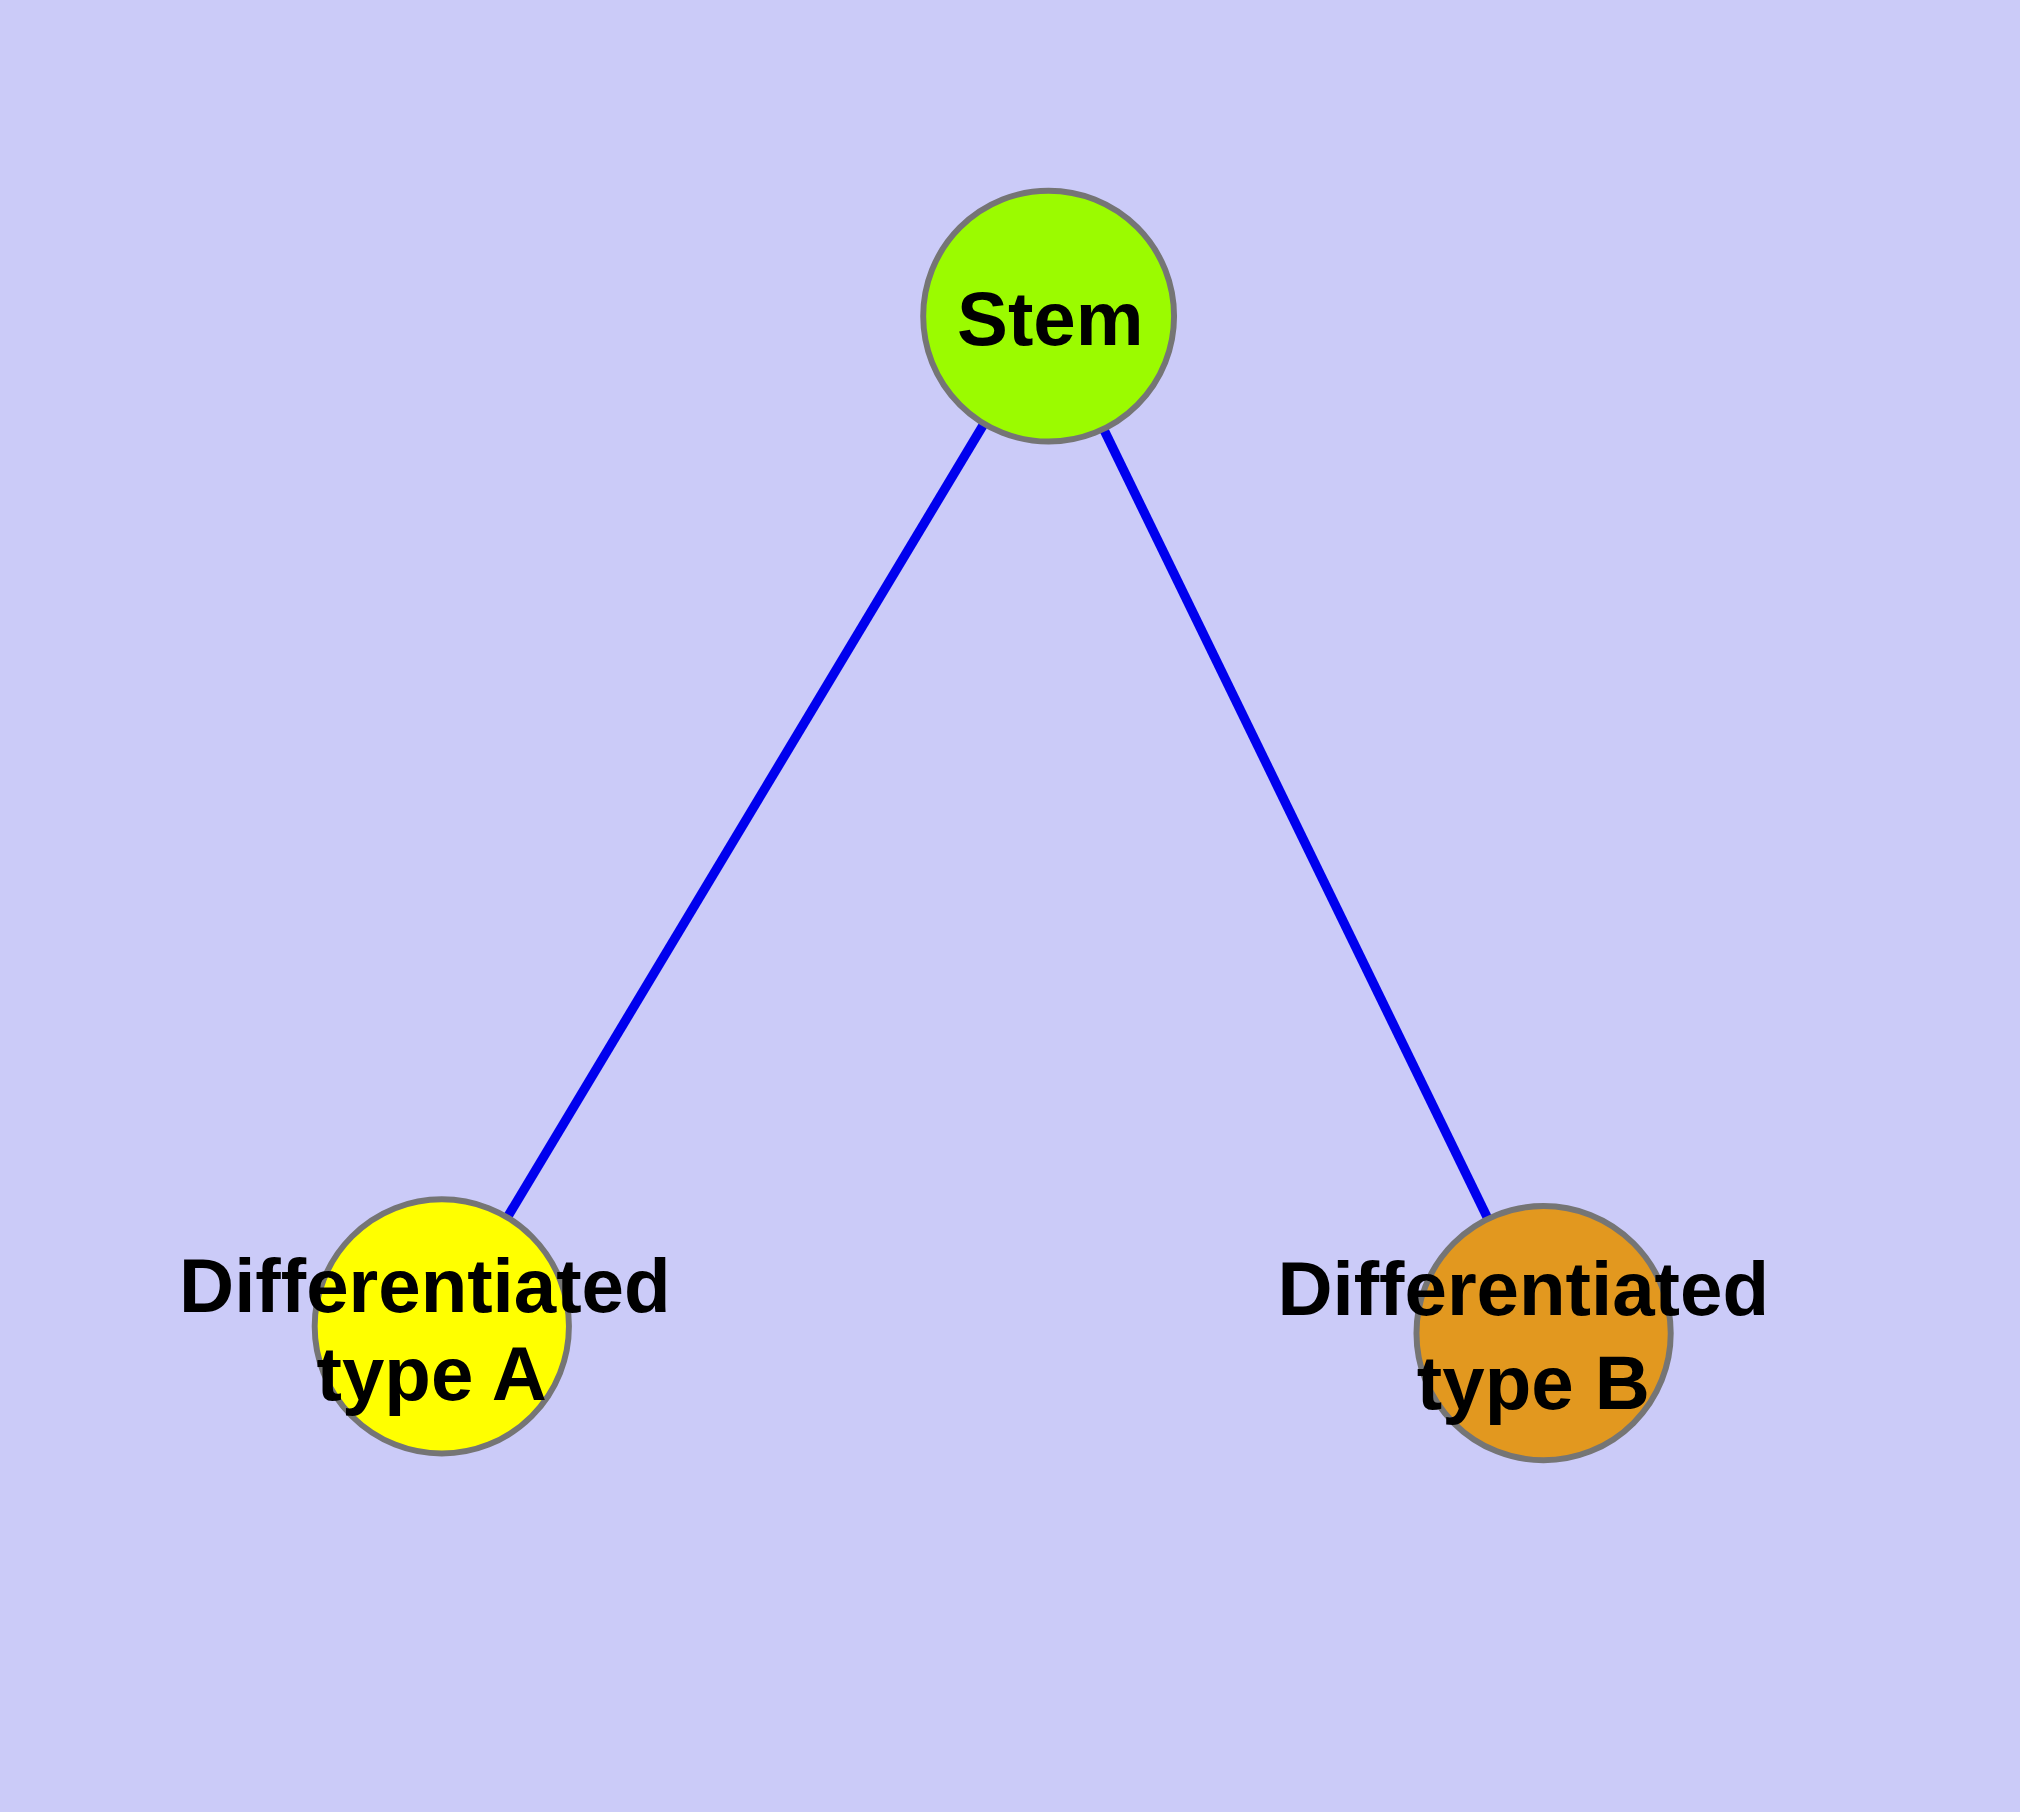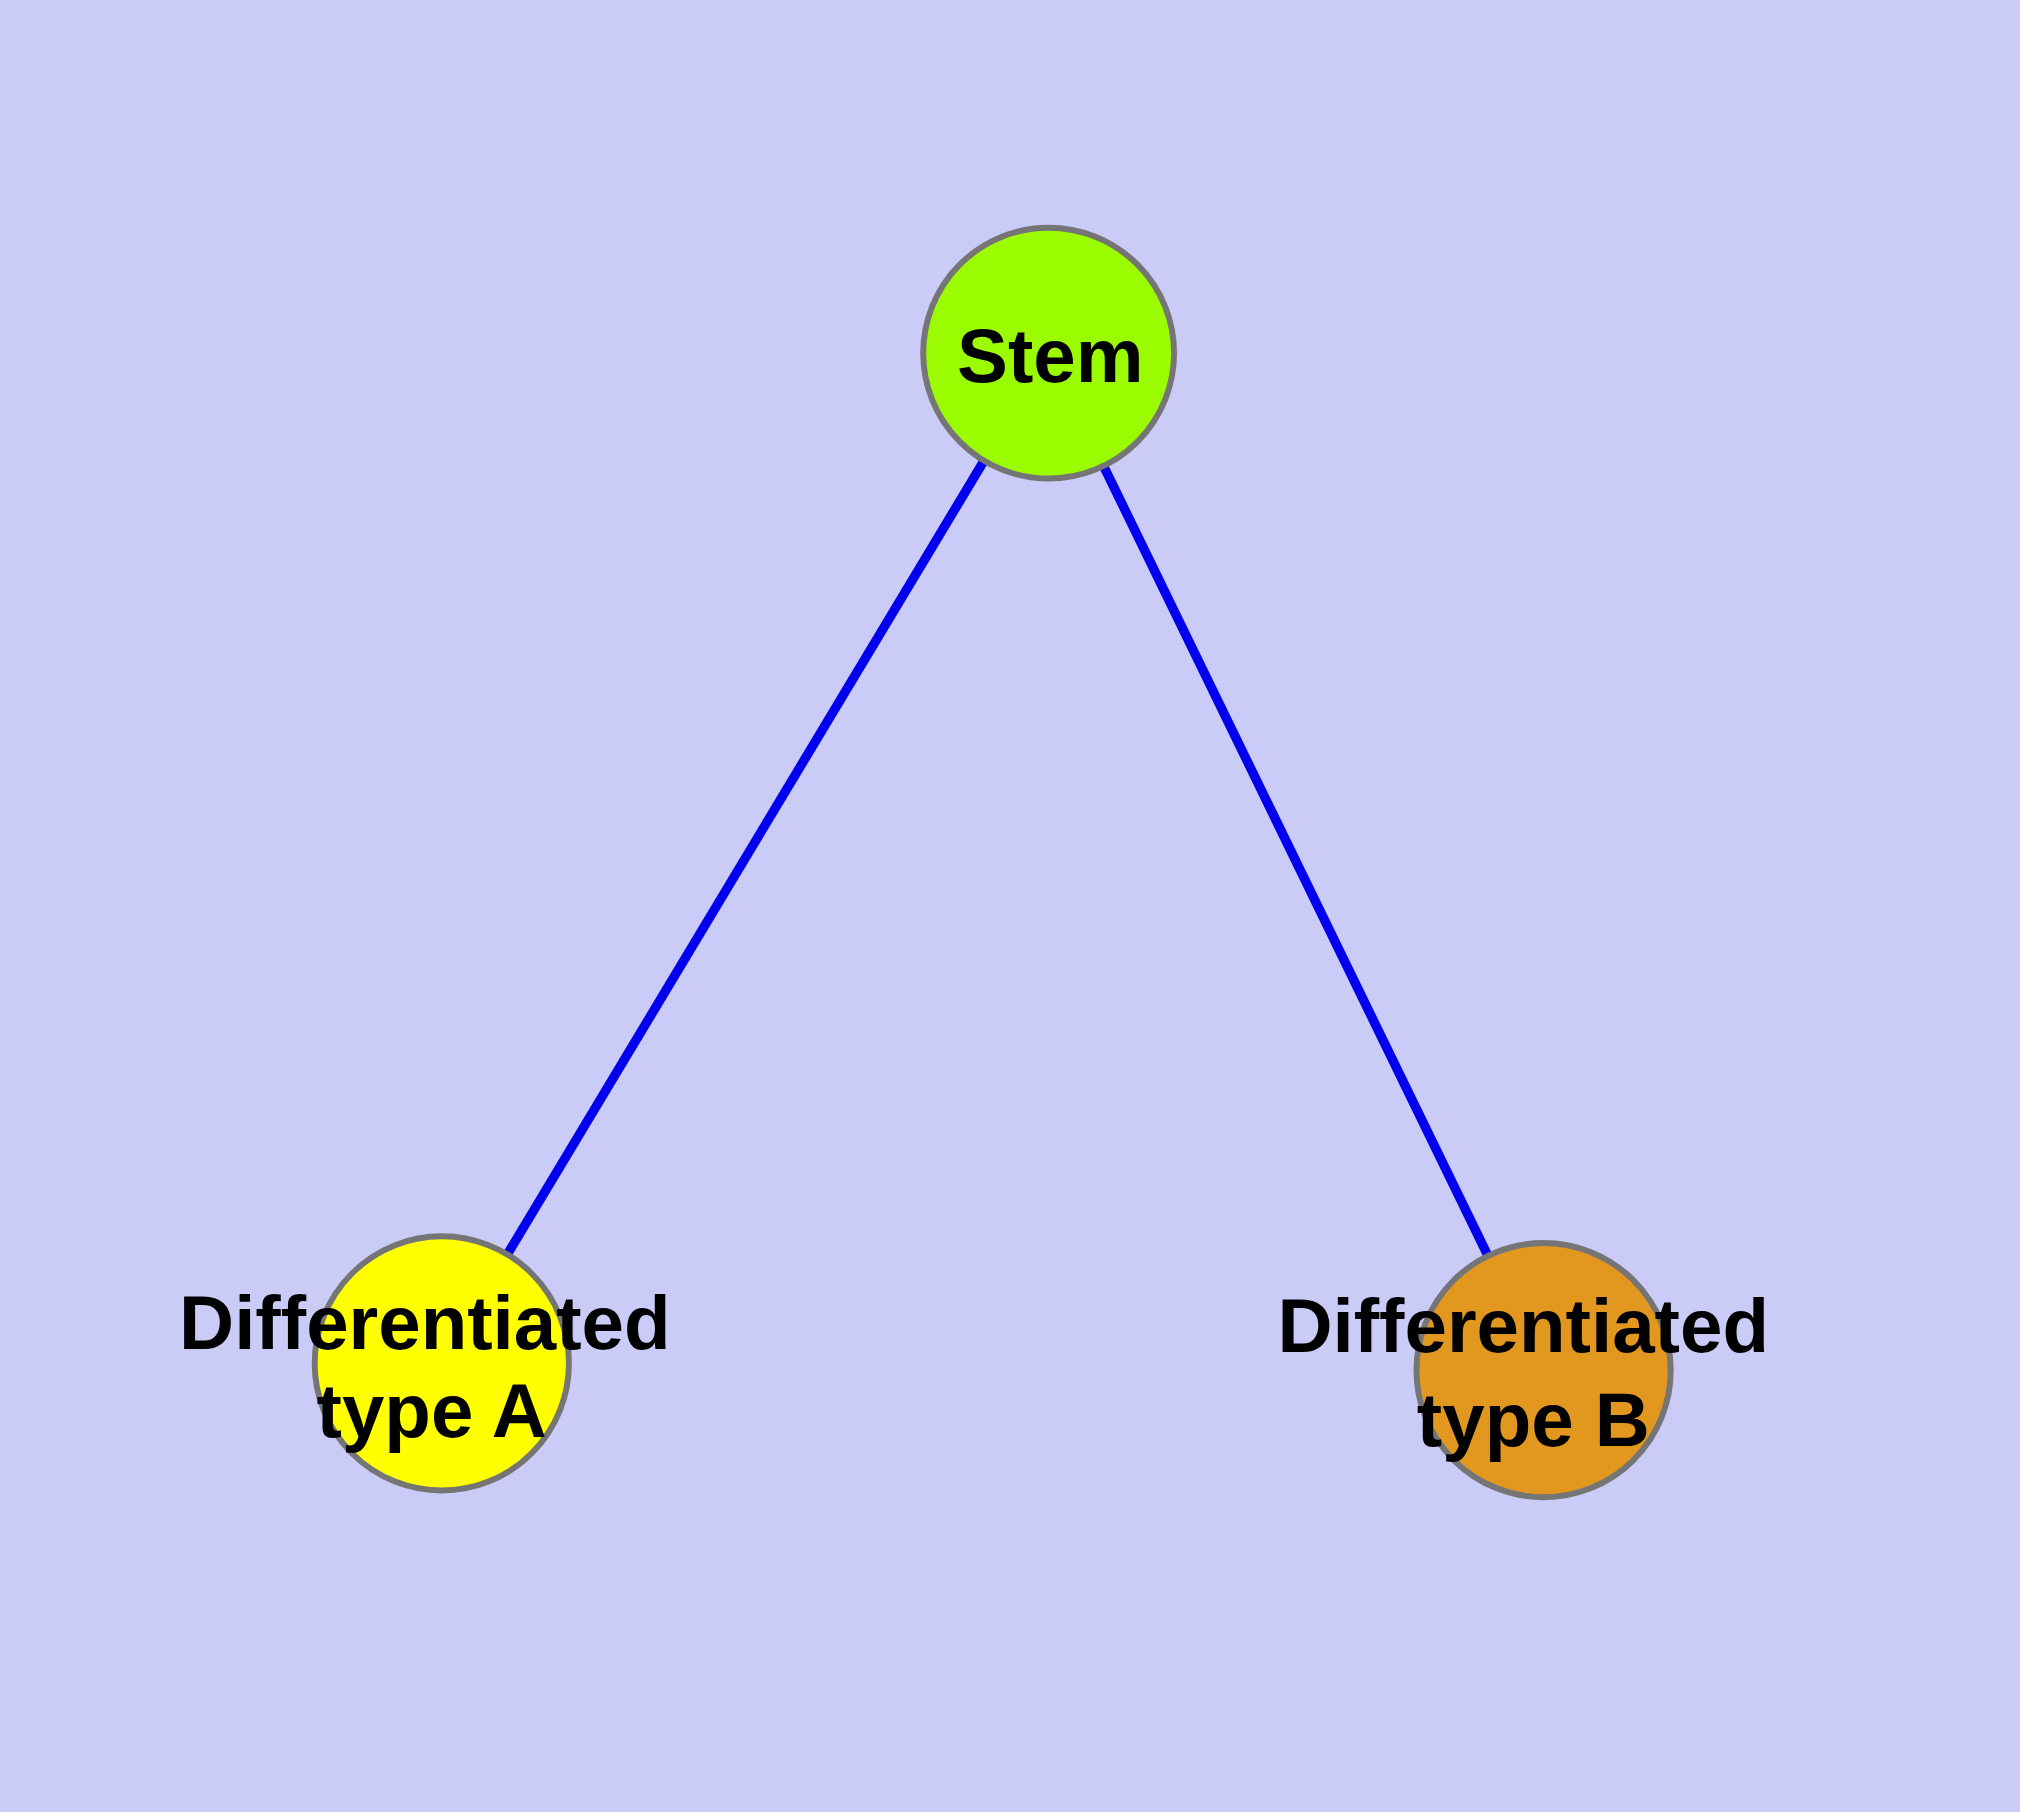--- a/index.html
+++ b/index.html
@@ -7,21 +7,20 @@
     padding: 0;
     width: 2021px;
     height: 1812px;
     overflow: hidden;
     background: #CBCBF8;
   }
   .stage {
     position: relative;
     width: 2021px;
     height: 1384px;
-    margin-top: 37px;
   }
   svg.diagram {
     display: block;
     width: 2021px;
     height: 1812px;
   }
   .node-label {
     font-family: "Liberation Sans", sans-serif;
     font-weight: 700;
     font-size: 90px;

